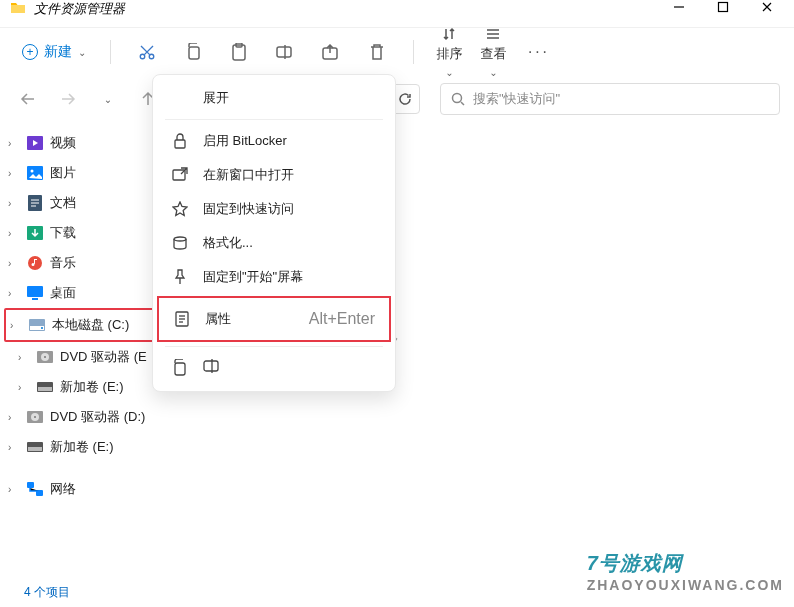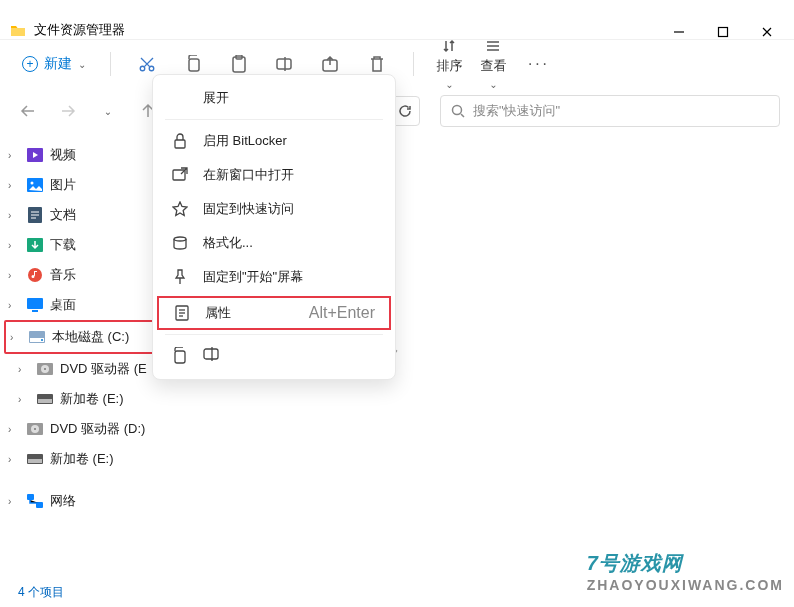--- a/index.html
+++ b/index.html
@@ -1,18 +1,18 @@
 <!DOCTYPE html>
 <html><head>
 <meta charset="utf-8">
 <style>
 * { margin: 0; padding: 0; box-sizing: border-box; font-family: "Microsoft YaHei", "Segoe UI", sans-serif; }
 body { width: 794px; height: 607px; background: #fff; position: relative; overflow: hidden; }
 
-.titlebar { height: 40px; display: flex; align-items: flex-end; padding: 0 10px; border-bottom: 1px solid #f0f0f0; }
+.titlebar { height: 28px; display: flex; align-items: flex-start; padding: 0 10px; border-bottom: 1px solid #f0f0f0; font-style: italic; }
 .titlebar .folder-icon { width: 16px; height: 16px; margin-right: 8px; }
 .titlebar .title { font-size: 13px; color: #000; flex: 1; }
 .titlebar .win-controls { display: flex; gap: 30px; padding-right: 10px; }
 .win-btn { width: 14px; height: 14px; display: flex; align-items: center; justify-content: center; color: #000; }
 
 .toolbar { height: 48px; display: flex; align-items: center; padding: 0 14px; gap: 6px; }
 .new-btn { display: flex; align-items: center; gap: 6px; color: #0078d4; font-size: 14px; padding: 4px 8px; }
 .new-btn .plus { width: 16px; height: 16px; border: 1.5px solid #0078d4; border-radius: 50%; display: flex; align-items: center; justify-content: center; font-size: 12px; }
 .separator { width: 1px; height: 24px; background: #e0e0e0; margin: 0 10px; }
 .tool-icon { width: 40px; height: 32px; display: flex; align-items: center; justify-content: center; color: #555; }
@@ -35,28 +35,28 @@
 
 .content { flex: 1; padding: 20px 10px; position: relative; display: flex; flex-direction: column; gap: 30px; }
 .folder-card { display: flex; align-items: center; gap: 14px; padding-left: 4px; }
 .folder-big { width: 42px; height: 42px; }
 .folder-info .fname { font-size: 13px; color: #000; }
 .folder-info .floc { font-size: 12px; color: #999; margin-top: 3px; }
 .pin { font-size: 10px; color: #999; margin-top: 3px; }
 
 .empty-note { font-size: 13px; color: #555; margin-top: 20px; padding-left: 4px; }
 
-.statusbar { position: absolute; bottom: 0; left: 0; height: 30px; display: flex; align-items: center; padding: 0 18px; font-size: 12px; color: #0067c0; }
+.statusbar { position: absolute; bottom: 0; left: 0; height: 30px; display: flex; align-items: center; padding: 0 24px; font-size: 12px; color: #0067c0; }
 
 .context-menu { position: absolute; left: 152px; top: 74px; width: 244px; background: #fff; border: 1px solid #e8e8e8; border-radius: 8px; box-shadow: 0 8px 20px rgba(0,0,0,0.12); padding: 6px 2px; z-index: 100; }
 .menu-item { display: flex; align-items: flex-start; gap: 14px; padding: 8px 16px; font-size: 13px; color: #222; }
 .menu-item .m-icon { width: 18px; height: 18px; display: flex; align-items: center; justify-content: center; color: #444; }
 .menu-item .m-label { flex: 1; }
 .menu-item .m-shortcut { font-size: 16px; color: #888; }
-.menu-item.highlight { border: 2.5px solid #e63946; margin: 2px 2px; padding: 6px 14px; }
+.menu-item.highlight { border: 2.5px solid #e63946; margin: 2px 2px; padding: 12px 14px; }
 .menu-sep { height: 1px; background: #eee; margin: 4px 10px; }
 .menu-icon-row { display: flex; gap: 16px; padding: 8px 16px; }
 
 .watermark { position: absolute; right: 10px; bottom: 14px; font-size: 20px; color: #2994a8; font-weight: bold; font-style: italic; letter-spacing: 1px; margin-left: 16px; }
 .watermark .sub { font-size: 14px; display: block; text-align: right; color: #888; letter-spacing: 2px; font-style: normal; }
 
 svg { display: block; }
 </style>
 </head>
 <body>

